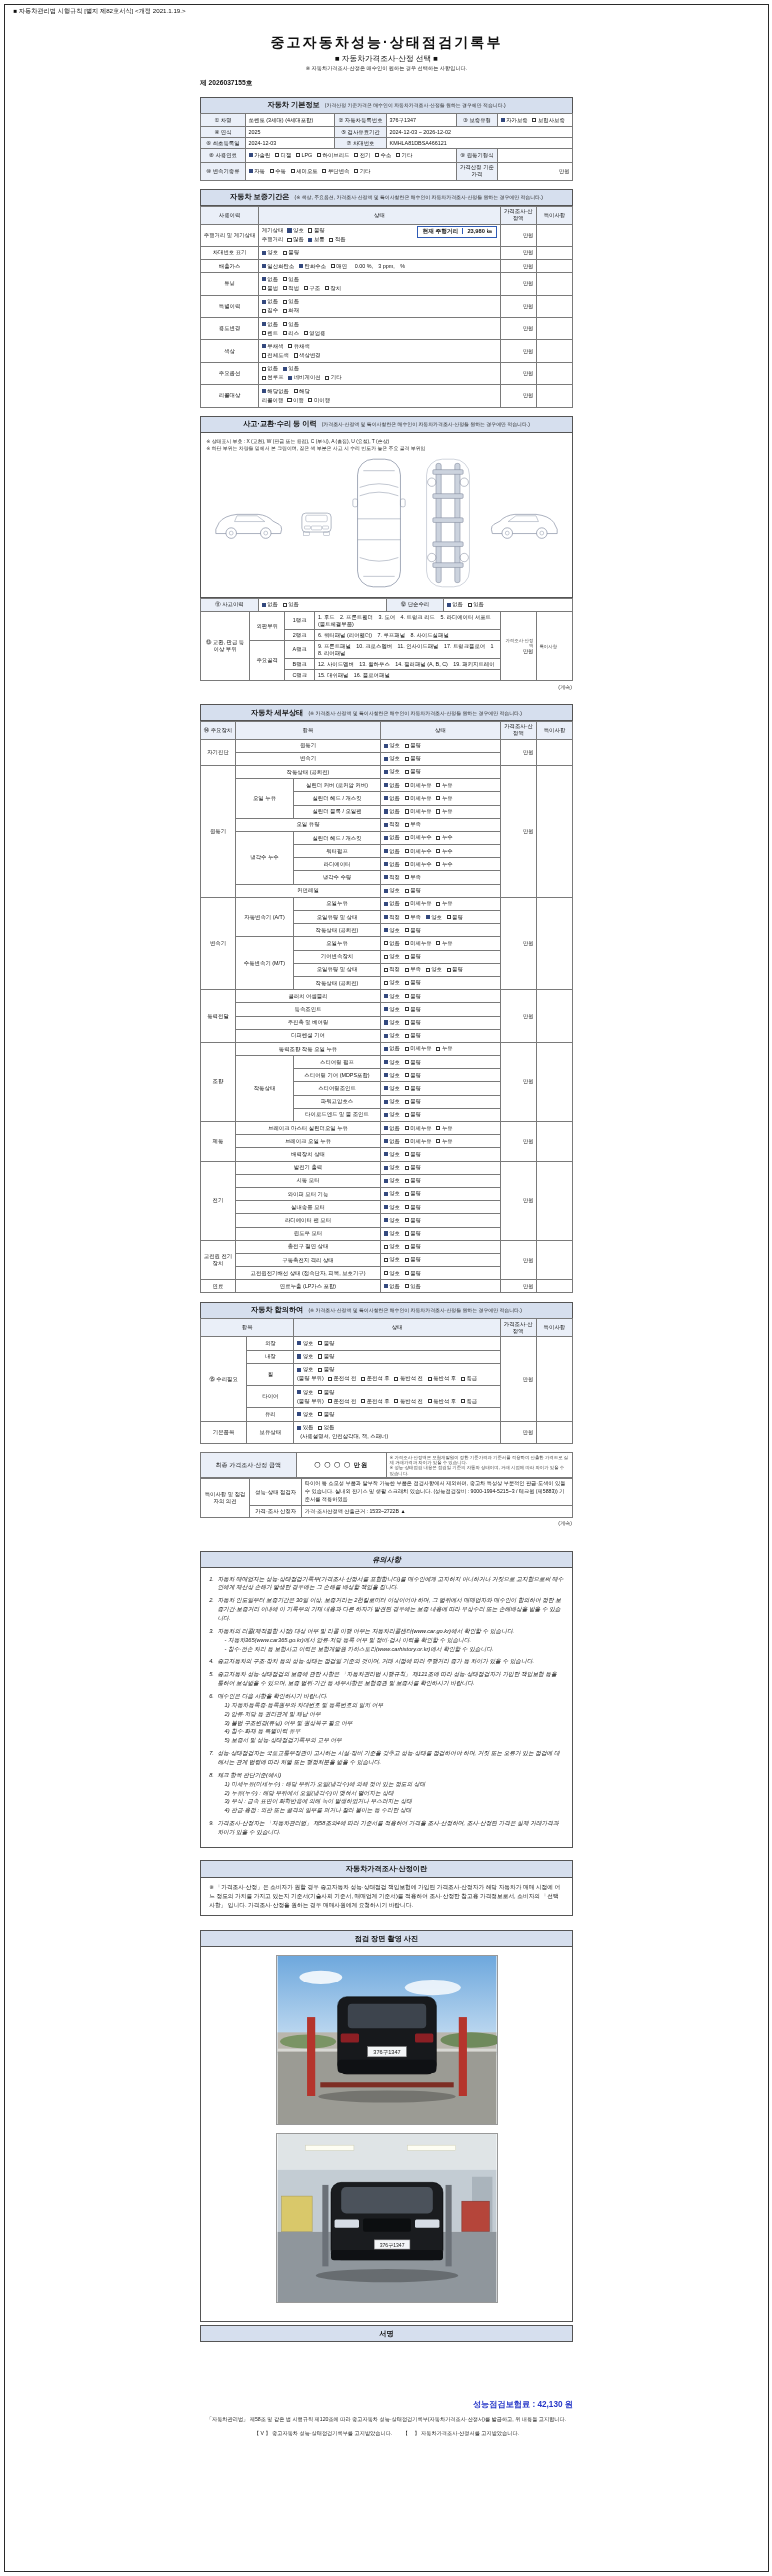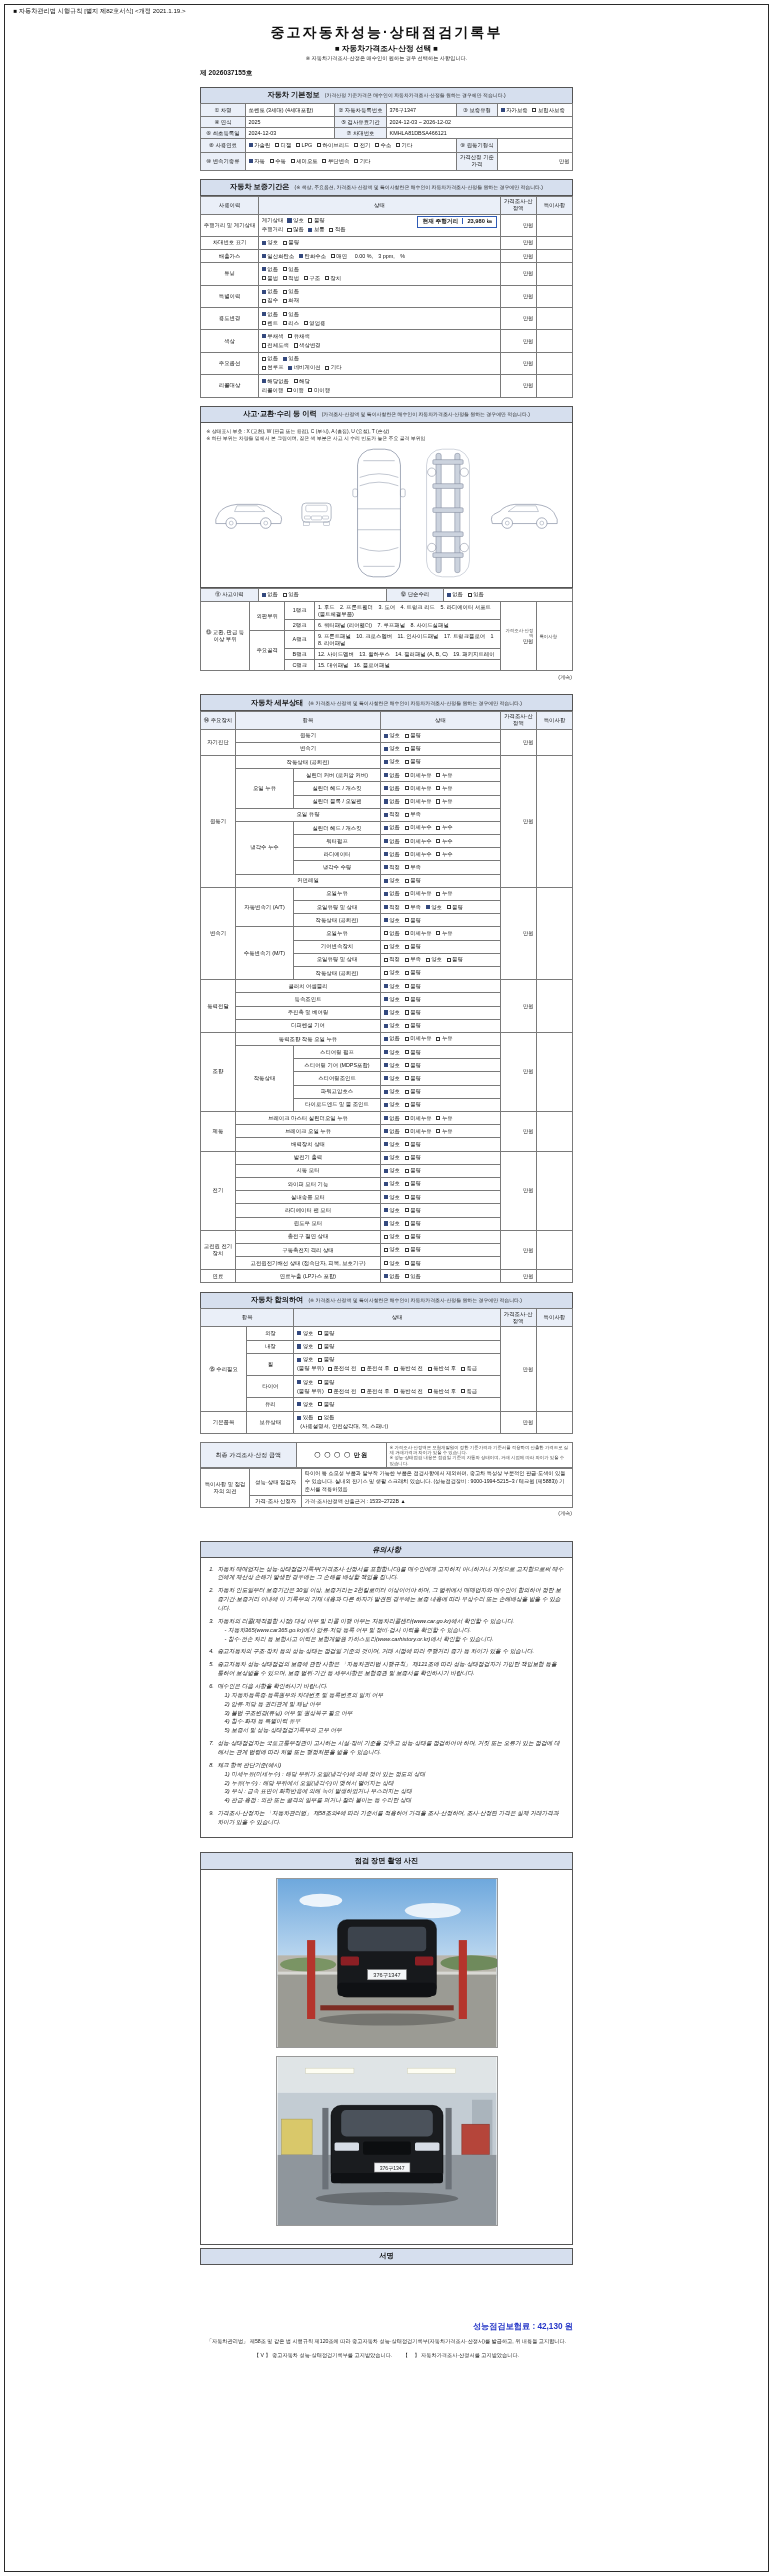--- a/index.html
+++ b/index.html
@@ -2,23 +2,23 @@
 <html style="font-size:8.2px"><head>
 <meta charset="utf-8">
 <title>중고자동차성능·상태점검기록부</title>
 <style>
   *{box-sizing:border-box;}
   html,body{margin:0;padding:0;}
   body{width:773px;height:2576px;position:relative;background:#fff;color:#111;
        font-family:"Liberation Sans","DejaVu Sans",sans-serif;overflow:hidden;}
   .frame{position:absolute;inset:4.1px;border:0.8px solid #2a2a2a;pointer-events:none;}
   .top-note{position:absolute;top:7.2px;left:13.4px;font-size:6.2px;color:#111;}
-  .content{width:373px;margin:0 auto;padding-top:20px;}
+  .content{width:373px;margin:0 auto;padding-top:30px;}
   .main-title{font-size:14px;font-weight:bold;text-align:center;letter-spacing:2.1px;margin:4.1px 0 2.1px;}
-  .select-line{font-size:7.7px;font-weight:bold;text-align:center;margin:1.5px 0 1px;}
+  .select-line{font-size:7.7px;font-weight:normal;text-align:center;margin:1.5px 0 1px;}
   .select-note{font-size:5.2px;text-align:center;margin-bottom:6.2px;color:#222;}
   .doc-no{font-size:6.7px;font-weight:bold;margin:7.2px 0 2.6px;}
   .sec{margin-top:8.2px;}
   .sec-bar{background:#d6dfee;border:0.5px solid #555;text-align:center;font-weight:bold;
            font-size:7.2px;padding:2.6px 2.1px;}
   .sec-note{font-size:4.9px;font-weight:normal;margin-left:3.1px;color:#222;}
   table.form{width:100%;border-collapse:collapse;border:0.5px solid #555;font-size:5.4px;margin-top:-0.5px;
              table-layout:fixed;}
   table.form th{background:#eaeff8;font-weight:normal;border:0.5px solid #7a7a7a;padding:1.5px 2.1px;text-align:center;}
   table.form td{border:0.5px solid #7a7a7a;padding:1.5px 2.6px;background:#fff;vertical-align:middle;word-break:break-all;}
@@ -782,20 +782,26 @@
         <div class="notice-item"><span class="notice-no">3.</span><span>자동차의 리콜(제작결함 시정) 대상 여부 및 리콜 이행 여부는 자동차리콜센터(www.car.go.kr)에서 확인할 수 있습니다.</span><div class="notice-sub">- 자동차365(www.car365.go.kr)에서 압류·저당 등록 여부 및 정비·검사 이력을 확인할 수 있습니다.</div><div class="notice-sub">- 침수·전손 처리 등 보험사고 이력은 보험개발원 카히스토리(www.carhistory.or.kr)에서 확인할 수 있습니다.</div></div>
         <div class="notice-item"><span class="notice-no">4.</span><span>중고자동차의 구조·장치 등의 성능·상태는 점검일 기준의 것이며, 거래 시점에 따라 주행거리 증가 등 차이가 있을 수 있습니다.</span></div>
         <div class="notice-item"><span class="notice-no">5.</span><span>중고자동차 성능·상태점검의 보증에 관한 사항은 「자동차관리법 시행규칙」 제121조에 따라 성능·상태점검자가 가입한 책임보험 등을 통하여 보상받을 수 있으며, 보증 범위·기간 등 세부사항은 보험증권 및 보증서를 확인하시기 바랍니다.</span></div>
         <div class="notice-item"><span class="notice-no">6.</span><span>매수인은 다음 사항을 확인하시기 바랍니다.</span><div class="notice-sub">1) 자동차등록증·등록원부와 차대번호 및 등록번호의 일치 여부</div><div class="notice-sub">2) 압류·저당 등 권리관계 및 체납 여부</div><div class="notice-sub">3) 불법 구조변경(튜닝) 여부 및 원상복구 필요 여부</div><div class="notice-sub">4) 침수·화재 등 특별이력 유무</div><div class="notice-sub">5) 보증서 및 성능·상태점검기록부의 교부 여부</div></div>
         <div class="notice-item"><span class="notice-no">7.</span><span>성능·상태점검자는 국토교통부장관이 고시하는 시설·장비 기준을 갖추고 성능·상태를 점검하여야 하며, 거짓 또는 오류가 있는 점검에 대해서는 관계 법령에 따라 처벌 또는 행정처분을 받을 수 있습니다.</span></div>
         <div class="notice-item"><span class="notice-no">8.</span><span>체크 항목 판단기준(예시)</span><div class="notice-sub">1) 미세누유(미세누수) : 해당 부위가 오일(냉각수)에 의해 젖어 있는 정도의 상태</div><div class="notice-sub">2) 누유(누수) : 해당 부위에서 오일(냉각수)이 맺혀서 떨어지는 상태</div><div class="notice-sub">3) 부식 : 금속 표면이 화학반응에 의해 녹이 발생하였거나 부스러지는 상태</div><div class="notice-sub">4) 판금·용접 : 외판 또는 골격의 일부를 펴거나 잘라 붙이는 등 수리한 상태</div></div>
         <div class="notice-item"><span class="notice-no">9.</span><span>가격조사·산정자는 「자동차관리법」 제58조의4에 따라 기준서를 적용하여 가격을 조사·산정하며, 조사·산정된 가격은 실제 거래가격과 차이가 있을 수 있습니다.</span></div>
       </div>
   </div>
 
+  <div class="sec" style="margin-top:12.4px;">
+    <div class="sec-bar">
+      <span>자동차가격조사·산정이란</span>
+    </div>
+    <div class="def-box">※ 「가격조사·산정」은 소비자가 원할 경우 중고자동차 성능·상태점검 책임보험에 가입된 가격조사·산정자가 해당 자동차가 매매 시점에 어느 정도의 가치를 가지고 있는지 기준서(기술사회 기준서, 매매업계 기준서)를 적용하여 조사·산정한 참고용 가격정보로서, 소비자의 「선택사항」 입니다. 가격조사·산정을 원하는 경우 매매사원에게 요청하시기 바랍니다.</div>
+  </div>
 
   <div class="sec" style="margin-top:14.4px;">
     <div class="sec-bar">
       <span>점검 장면 촬영 사진</span>
     </div>
     <div class="photo-area">
       <svg class="photo" width="222" height="170" viewBox="0 0 430 330">
         <defs>
           <linearGradient id="skyg" x1="0" y1="0" x2="0" y2="1">
             <stop offset="0" stop-color="#6ea8dd"></stop>

